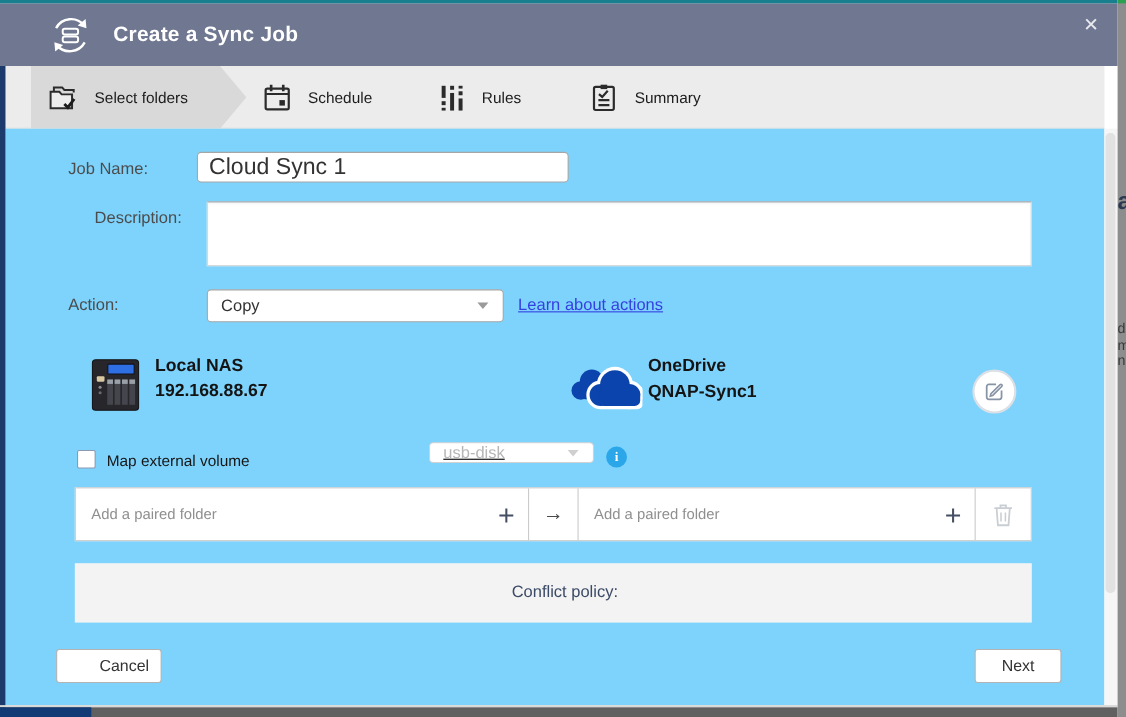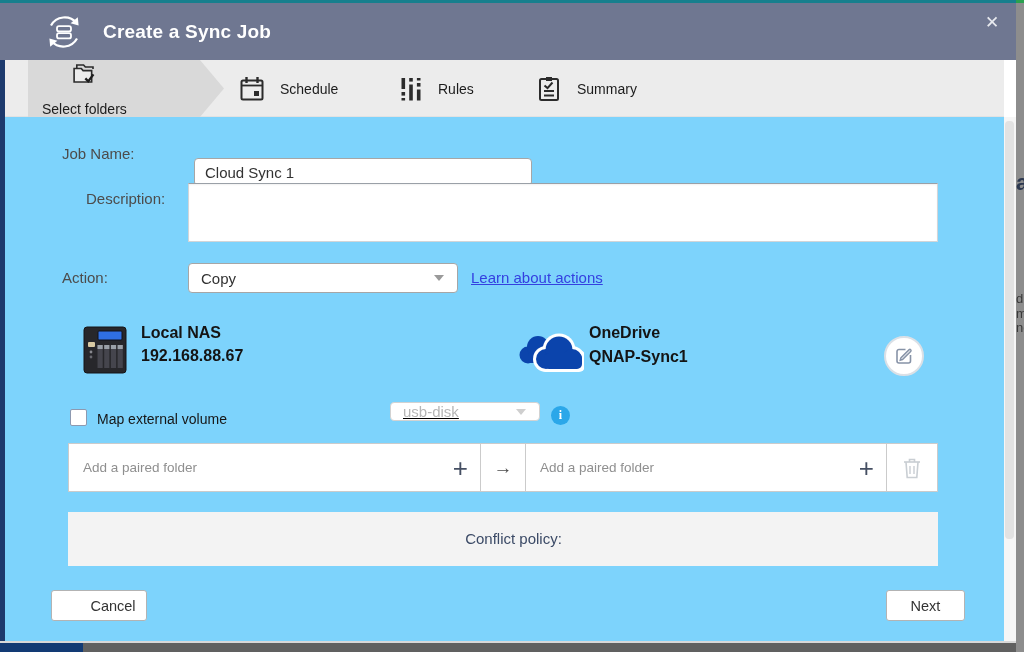--- a/index.html
+++ b/index.html
@@ -25,27 +25,27 @@
   .hdr-icon { position:absolute; left:44px; top:9px; width:40px; height:40px; }
   .hdr-title { position:absolute; left:103px; top:18px; font-size:19px; font-weight:bold; color:#ffffff; letter-spacing:.2px; }
   .close-btn { position:absolute; left:978px; top:6px; width:28px; height:28px; color:#e8eaef; font-size:17px; line-height:28px; text-align:center; cursor:pointer; }
 
   
   .stepbar { position:absolute; left:5px; top:60px; width:999px; height:57px; background:#ececec; border-bottom:1px solid #e2e2e2; }
   .active-tab { position:absolute; left:23px; top:0; width:196px; height:57px; background:#d9d9d9;
     clip-path:polygon(0 0, 172px 0, 196px 50%, 172px 100%, 0 100%); }
   .step { position:absolute; top:0; height:57px; display:flex; align-items:center; gap:14px; }
   .step .lbl { font-size:14px; color:#1c1c1c; }
-  .step1 { left:37px;flex-direction:column; } .step2 { left:233px; } .step3 { left:393px; } .step4 { left:530px; }
+  .step1 { left:37px; } .step2 { left:233px; } .step3 { left:393px; } .step4 { left:530px; }
 
   
   .content { position:absolute; left:5px; top:117px; width:999px; height:524px; background:#7dd3fc; }
   .flabel { position:absolute; font-size:15px; color:#4c4c4c; }
-  .text-input { position:absolute; left:189px; top:21px; width:338px; height:28px; border:1px solid #a6a6a6; border-radius:4px;
-    padding:0 10px; font-size:15px; color:#333; font-family:"Liberation Sans",sans-serif; outline:none;margin-top:20px; }
+  .text-input { position:absolute; left:174px; top:21px; width:338px; height:28px; border:1px solid #a6a6a6; border-radius:4px;
+    padding:0 10px; font-size:21px; color:#333; font-family:"Liberation Sans",sans-serif; outline:none; }
   .desc-area { position:absolute; left:183px; top:66px; width:750px; height:59px; border:1px solid #d2d5d8; border-top-color:#9aa0a7;
     box-shadow:inset 0 1px 2px rgba(0,0,0,.06); resize:none; font-family:"Liberation Sans",sans-serif; font-size:14px; color:#333; outline:none; }
   .select { position:absolute; border:1px solid #a6a6a6; border-radius:4px; background:#fff; display:flex; align-items:center; cursor:pointer; }
   .select .val { padding-left:12px; font-size:15px; color:#333; }
   .select .caret { position:absolute; right:13px; width:0; height:0; border-left:5px solid transparent; border-right:5px solid transparent; border-top:6px solid #9a9a9a; }
   .select.disabled { border-color:#d2d2d2; cursor:default; }
   .select.disabled .val { color:#b6b6b6; }
   .select.disabled .caret { border-top-color:#cfcfcf; }
   .sel-action { left:183px; top:146px; width:270px; height:30px; }
   .link { position:absolute; left:466px; top:152px; font-size:15px; color:#3440e0; text-decoration:underline; cursor:pointer; }

